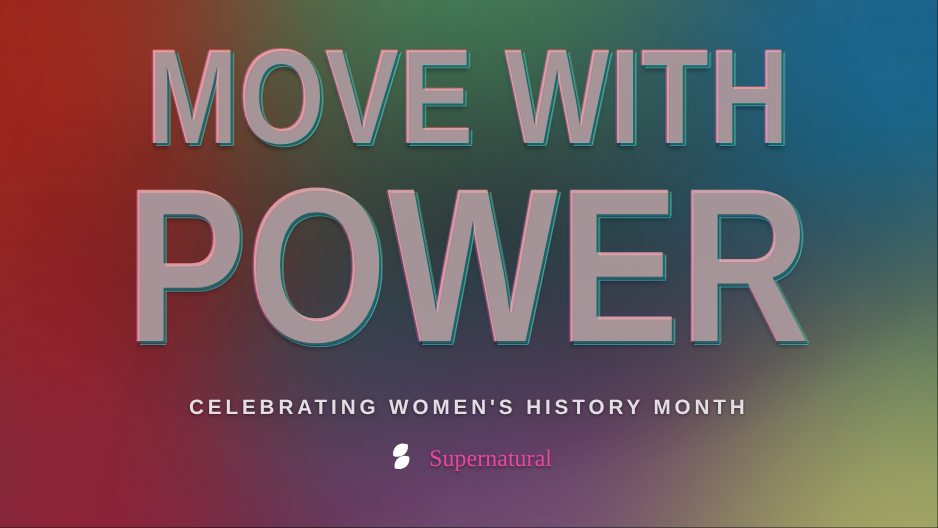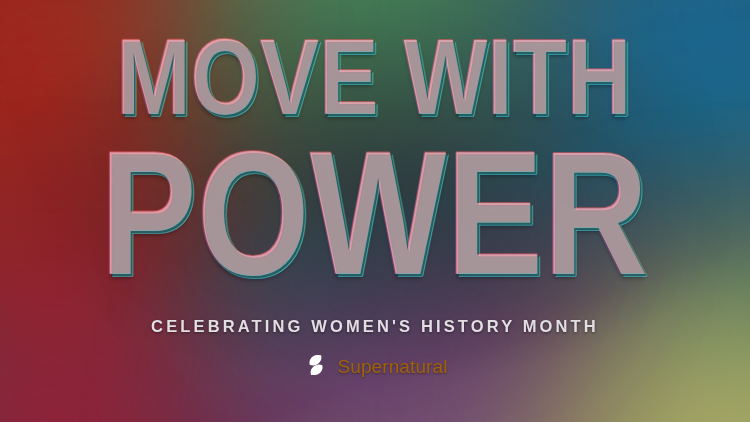--- a/index.html
+++ b/index.html
@@ -150,23 +150,24 @@
   .brand {
     margin-top: 16px;
     display: flex;
     align-items: center;
     gap: 9px;
   }
   .brand-mark { display: block; }
   .brand-name {
     font-size: 19px;
     font-weight: 400;
-    color: #a16207;
+    color: #ec4899;
     letter-spacing: 0.005em;
     text-shadow: 0 1px 2px rgba(0,0,0,0.35);
+    font-family: Liberation Serif, serif;
   }
 </style>
 </head>
 <body>
 
 <div id="stage">
 
   <div class="bg-base"></div>
   <div class="blob blob-tl"></div>
   <div class="blob blob-tlm"></div>

